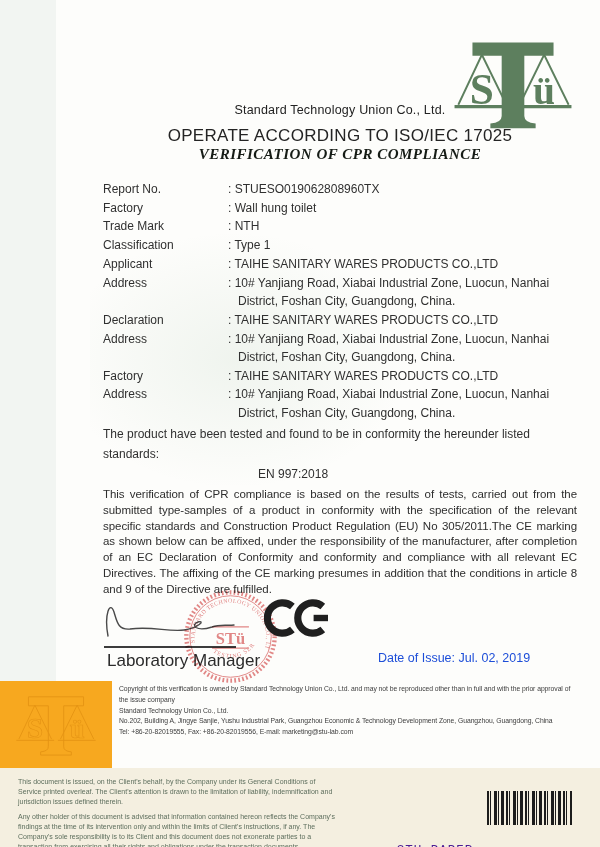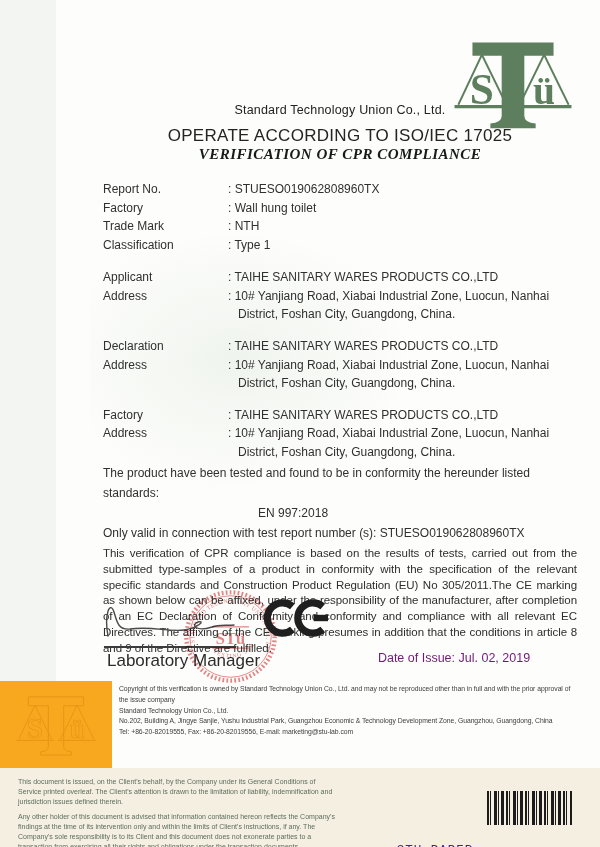--- a/index.html
+++ b/index.html
@@ -18,40 +18,40 @@
     font-size:17px; color:#242424; letter-spacing:0.3px; }
   .page-title { position:absolute; left:100px; top:146px; width:480px; text-align:center;
     font-family:"Liberation Serif", serif; font-style:italic; font-weight:bold;
     font-size:15px; color:#161c16; letter-spacing:0.5px; }
 
   
   .main { position:absolute; left:103px; top:180px; width:474px; font-size:12px; color:#303030; }
   .field-row { display:flex; line-height:18.6px; }
   .field-label { width:125px; flex:0 0 125px; }
   .field-value { flex:1; padding-left:10px; text-indent:-10px; }
-  .party-section { margin-top:14px; }
+  .party-section { margin-top:1px; }
   .party-row { display:flex; line-height:18.3px; }
   .party-label { width:125px; flex:0 0 125px; }
   .party-value { flex:1; padding-left:10px; text-indent:-10px; }
   .standards { margin-top:2px; }
   .standards-intro { line-height:20px; }
   .standard-name { line-height:20px; padding-left:155px; }
   .validity-note { line-height:20px; }
   .declaration { margin-top:3px; text-align:justify; font-size:11.5px; line-height:15.8px;
     letter-spacing:-0.05px; color:#2e2e2e; }
 
   
   .sig-scribble { position:absolute; left:100px; top:596px; width:140px; height:52px; }
   .sig-line { position:absolute; left:104px; top:646px; width:132px; border-top:2px solid #3c3c3c; }
   .sig-role { position:absolute; left:107px; top:651px; font-size:17px; color:#2b2b2b; }
   .company-stamp { position:absolute; left:182px; top:588px; width:97px; height:97px;
     mix-blend-mode:multiply; }
   .ce-mark { position:absolute; left:264px; top:591px; width:72px; height:54px; }
   .issue-date { position:absolute; left:330px; top:651px; width:248px; text-align:center;
-    font-size:12.5px; color:#701a75; }
+    font-size:12.5px; color:#1d4ed8; }
 
   
   .footer { position:absolute; left:119px; top:684px; width:462px; font-size:6.8px;
     line-height:10.8px; color:#3d3d3d; letter-spacing:-0.05px; }
   .footer .nowrap { white-space:nowrap; }
 
   
   .orange-block { position:absolute; left:0; top:681px; width:112px; height:87px;
     background:#f7a81f; display:flex; align-items:center; justify-content:center; }
   .orange-block svg { width:92px; height:64px; opacity:0.75; }
@@ -145,21 +145,20 @@
       </div>
       <div class="party-row">
         <span class="party-label">Address</span>
         <span class="party-value">: 10# Yanjiang Road, Xiabai Industrial Zone, Luocun, Nanhai District, Foshan City, Guangdong, China.</span>
       </div>
     </div>
 
     <div class="standards">
       <div class="standards-intro">The product have been tested and found to be in conformity the hereunder listed standards:</div>
       <div class="standard-name">EN 997:2018</div>
-      <div class="validity-note">Only valid in connection with test report number (s): STUESO019062808960TX</div>
     </div>
 
     <p class="declaration">This verification of CPR compliance is based on the results of tests, carried out from the submitted type-samples of a product in conformity with the specification of the relevant specific standards and Construction Product Regulation (EU) No 305/2011.The CE marking as shown below can be affixed, under the responsibility of the manufacturer, after completion of an EC Declaration of Conformity and conformity and compliance with all relevant EC Directives. The affixing of the CE marking presumes in addition that the conditions in article 8 and 9 of the Directive are fulfilled.</p>
   </div>
 
   <svg class="sig-scribble" viewBox="0 0 140 52">
     <path d="M8 40 C4 18 10 4 14 16 C17 26 18 34 30 33 C52 30 68 36 84 34 C98 32 106 24 98 26 C90 29 96 36 112 31 C120 28 128 30 134 29" fill="none" stroke="#4a4a4a" stroke-width="1.4" stroke-linecap="round"></path>
   </svg>
   <div class="sig-line"></div>
   <div class="sig-role">Laboratory Manager</div>

